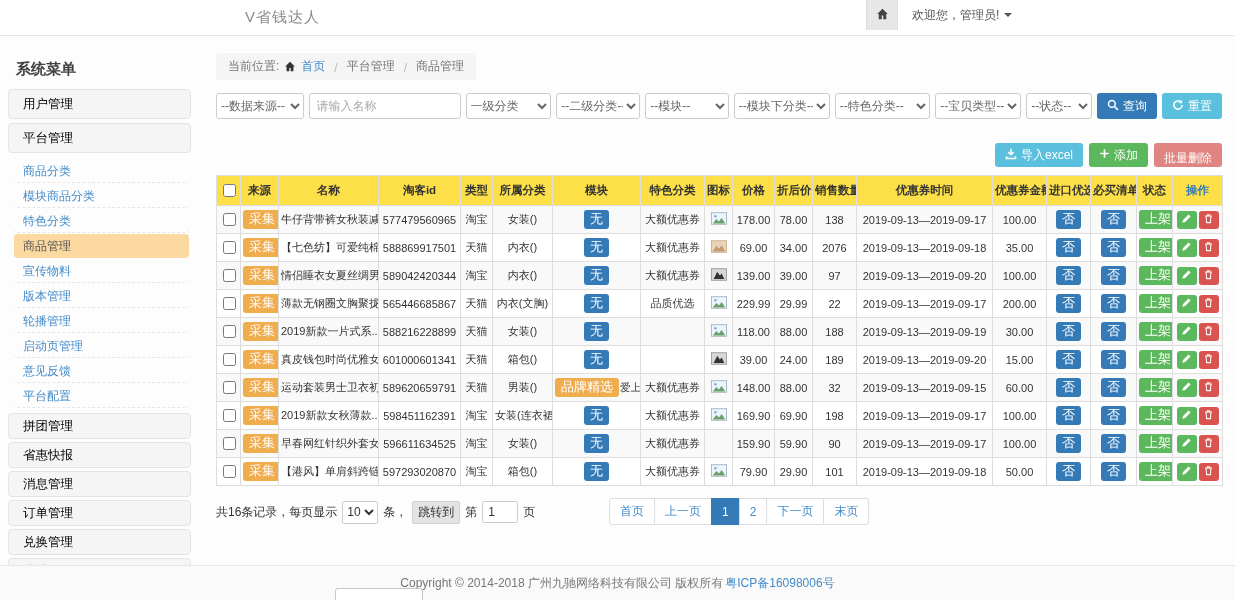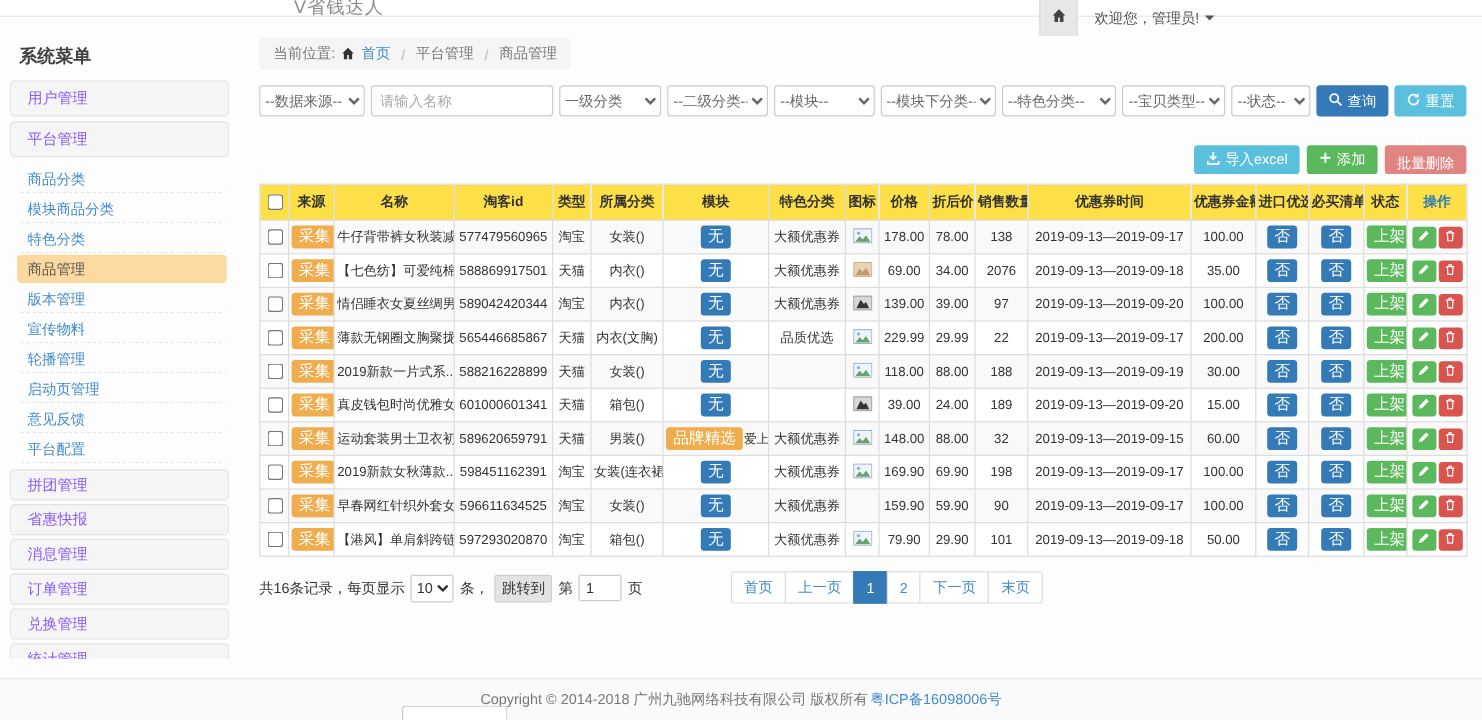--- a/index.html
+++ b/index.html
@@ -1,31 +1,31 @@
 <!DOCTYPE html>
 <html><head>
 <meta charset="utf-8">
 <style>
   * { box-sizing: border-box; }
   body { margin:0; font-family:"Liberation Sans","DejaVu Sans",sans-serif; background:#fff; }
   .screen { position:relative; width:1235px; height:600px; background:#fdfdfd; overflow:hidden; }
 
   
-  .topbar { height:14px; background:#fff; border-bottom:1px solid #e7e7e7; display:flex; align-items:center; position:relative; }
+  .topbar { height:36px; background:#fff; border-bottom:1px solid #e7e7e7; display:flex; align-items:center; position:relative; }
   .brand { margin-left:245px; font-size:15px; color:#8a8a8a; letter-spacing:1px; }
   .topbar-right { position:absolute; left:866px; top:0; height:30px; display:flex; align-items:center; }
   .home-btn { width:32px; height:30px; background:#e7e7e7; border-left:1px solid #ddd; border-right:1px solid #ddd; display:flex; align-items:center; justify-content:center; cursor:pointer; }
   .welcome { margin-left:14px; font-size:12px; color:#555; cursor:pointer; display:flex; align-items:center; gap:5px; }
   .caret-down { width:0; height:0; border-left:4px solid transparent; border-right:4px solid transparent; border-top:4px solid #555; display:inline-block; }
 
   
   .body-row { display:flex; height:535px; overflow:hidden; }
   .sidebar { width:183px; margin-left:8px; padding-top:20px; overflow:hidden; flex:none; }
   .sidebar-title { color:#404040; font-weight:bold; font-size:15px; padding:4px 8px 10px 8px; }
-  .menu-group { height:26px; line-height:24px; background:#f5f5f5; border:1px solid #e4e4e4; border-radius:4px; padding-left:14px; font-size:12.5px; color:#8b5cf6; margin-bottom:3px; cursor:pointer; }
+  .menu-group { height:26px; line-height:24px; background:#f5f5f5; border:1px solid #e4e4e4; border-radius:4px; padding-left:14px; font-size:12.5px; color:#000000; margin-bottom:3px; cursor:pointer; }
   .menu-group.tall { height:30px; line-height:28px; margin-bottom:4px; }
   .sub-wrap { margin:0 0 2px 0; padding:2px 2px 2px 6px; }
   .menu-sub { height:24px; line-height:24px; border-bottom:1px dashed #e6e6e6; margin-bottom:1px; padding-left:9px; font-size:12px; color:#428bca; border-radius:4px; cursor:pointer; }
   .menu-sub.active { background:#fcd9a0; color:#555; border-bottom-color:transparent; }
 
   .main { flex:1; padding:17px 13px 0 25px; position:relative; overflow:hidden; }
   .breadcrumb { display:inline-flex; align-items:flex-end; gap:5px; background:#f5f5f5; border-radius:4px; padding:5px 12px; font-size:12px; color:#777; }
   .breadcrumb a { color:#428bca; text-decoration:none; cursor:pointer; }
   .breadcrumb .sep { margin:0 4px; color:#bbb; }
 
@@ -100,22 +100,22 @@
     <aside class="sidebar">
       <div class="sidebar-title">系统菜单</div>
       <div id="sidebar-list">
           <div class="menu-group tall">用户管理</div>
           <div class="menu-group tall">平台管理</div>
           <div class="sub-wrap">
             <div class="menu-sub">商品分类</div>
             <div class="menu-sub">模块商品分类</div>
             <div class="menu-sub">特色分类</div>
             <div class="menu-sub active">商品管理</div>
+            <div class="menu-sub">宣传物料</div>
             <div class="menu-sub">版本管理</div>
-            <div class="menu-sub">宣传物料</div>
             <div class="menu-sub">轮播管理</div>
             <div class="menu-sub">启动页管理</div>
             <div class="menu-sub">意见反馈</div>
             <div class="menu-sub">平台配置</div>
           </div>
           <div class="menu-group">拼团管理</div>
           <div class="menu-group">省惠快报</div>
           <div class="menu-group">消息管理</div>
           <div class="menu-group">订单管理</div>
           <div class="menu-group">兑换管理</div>

